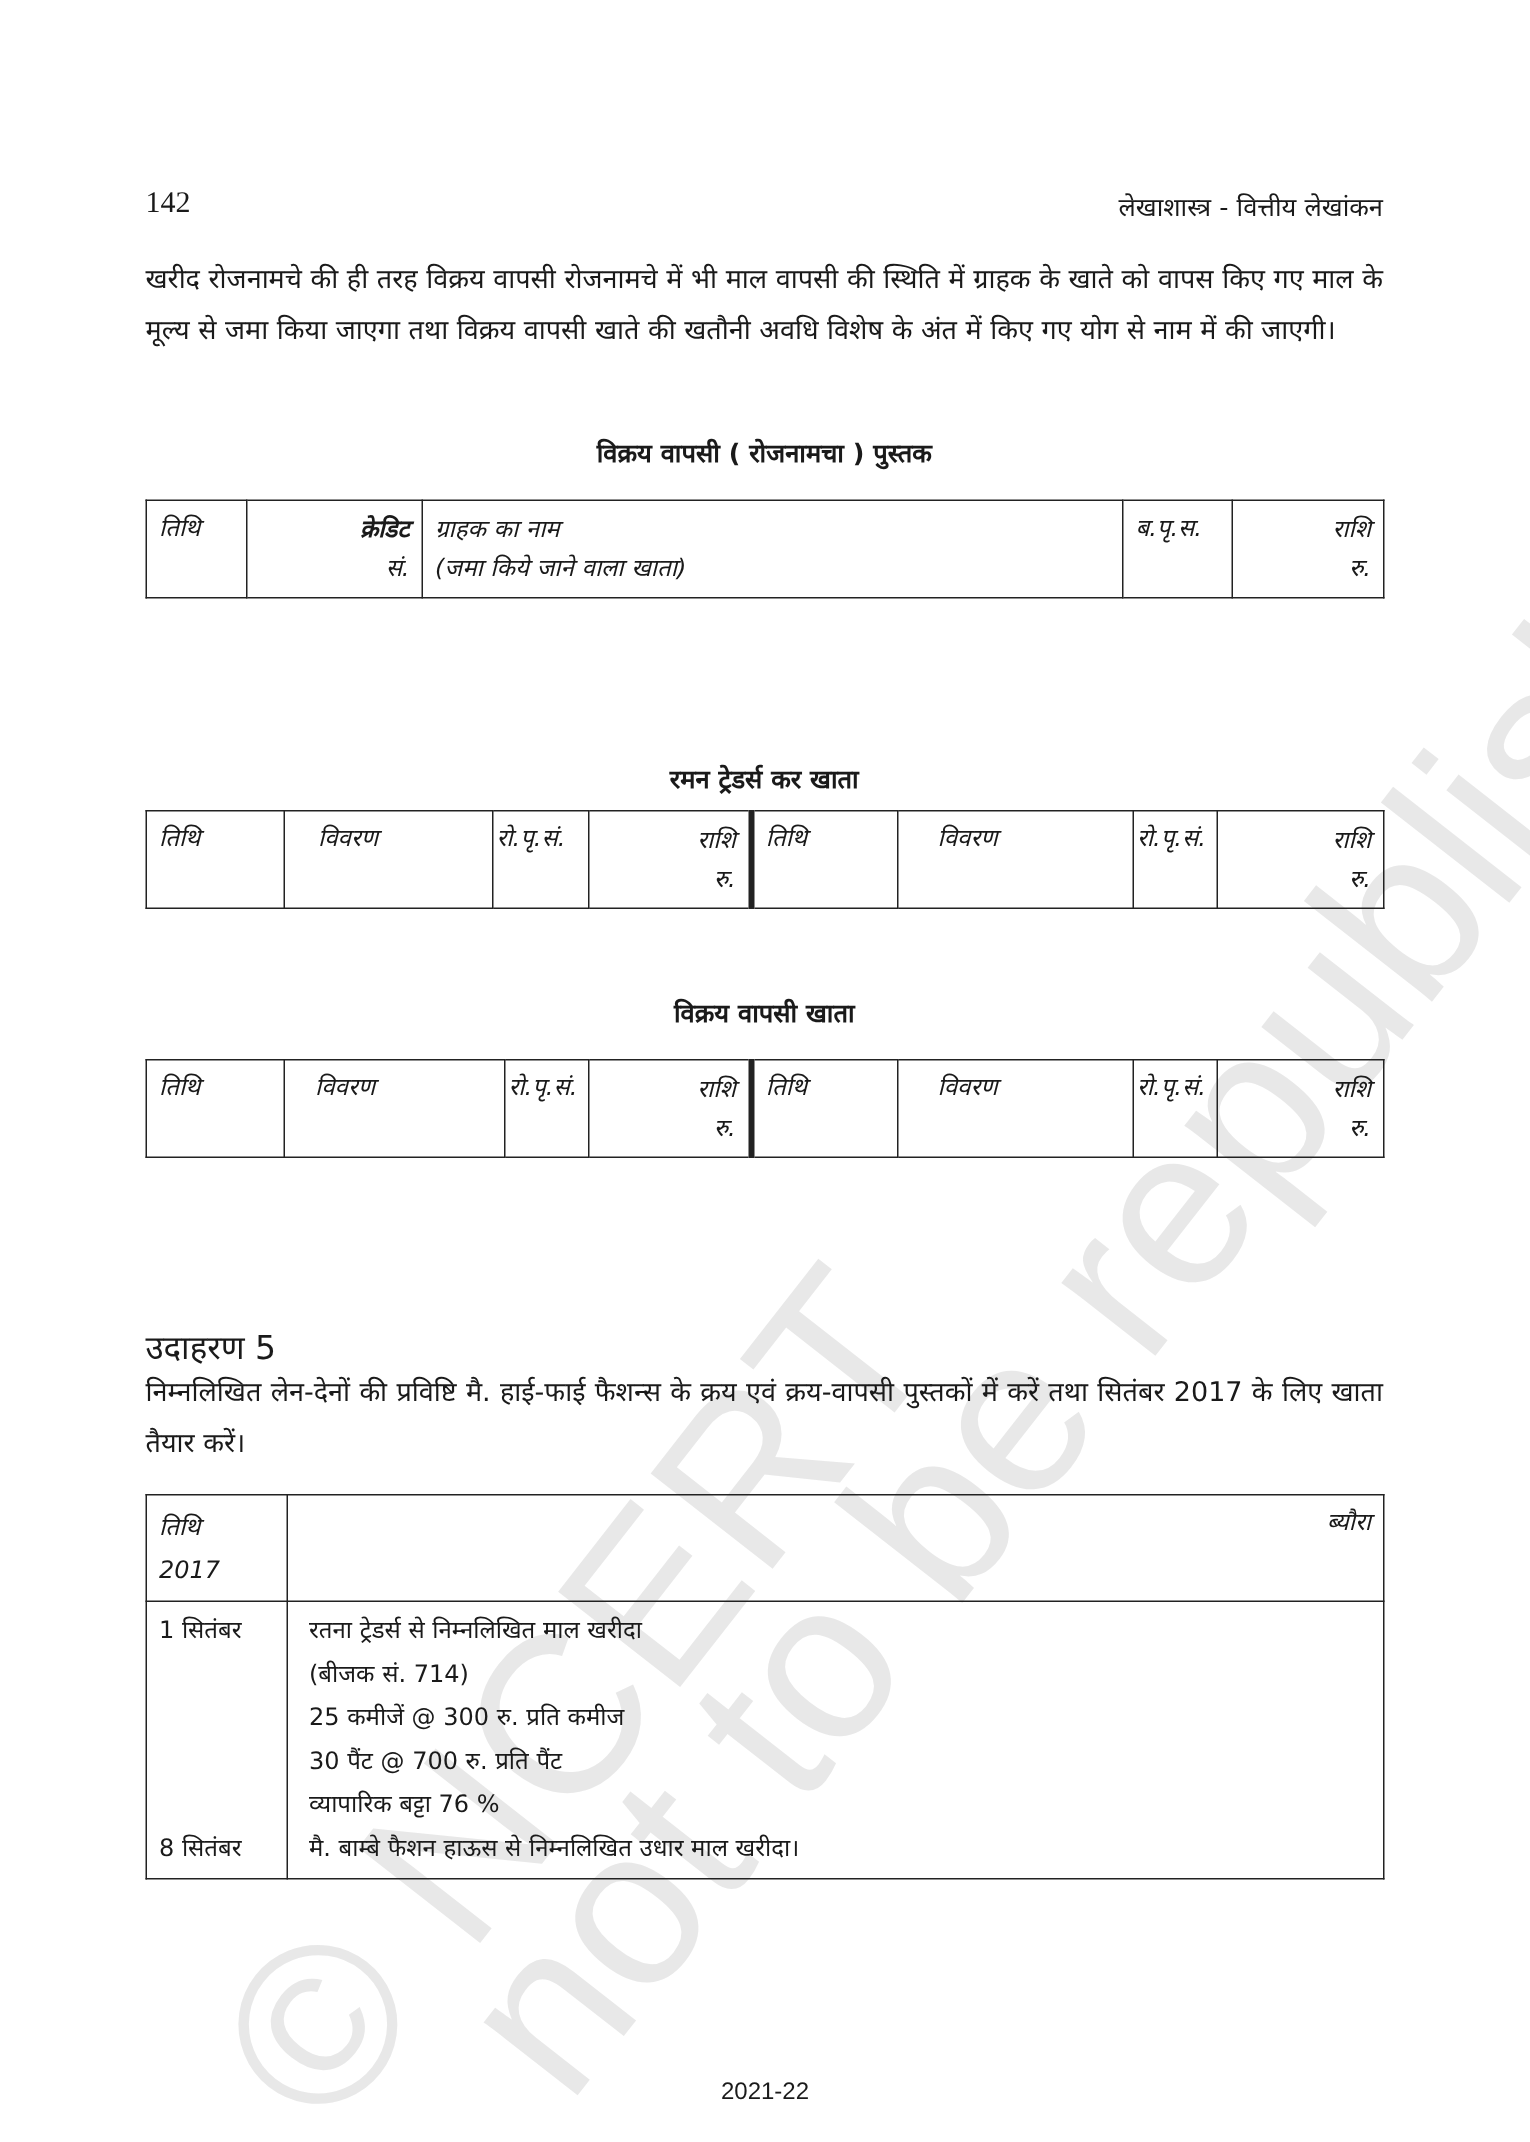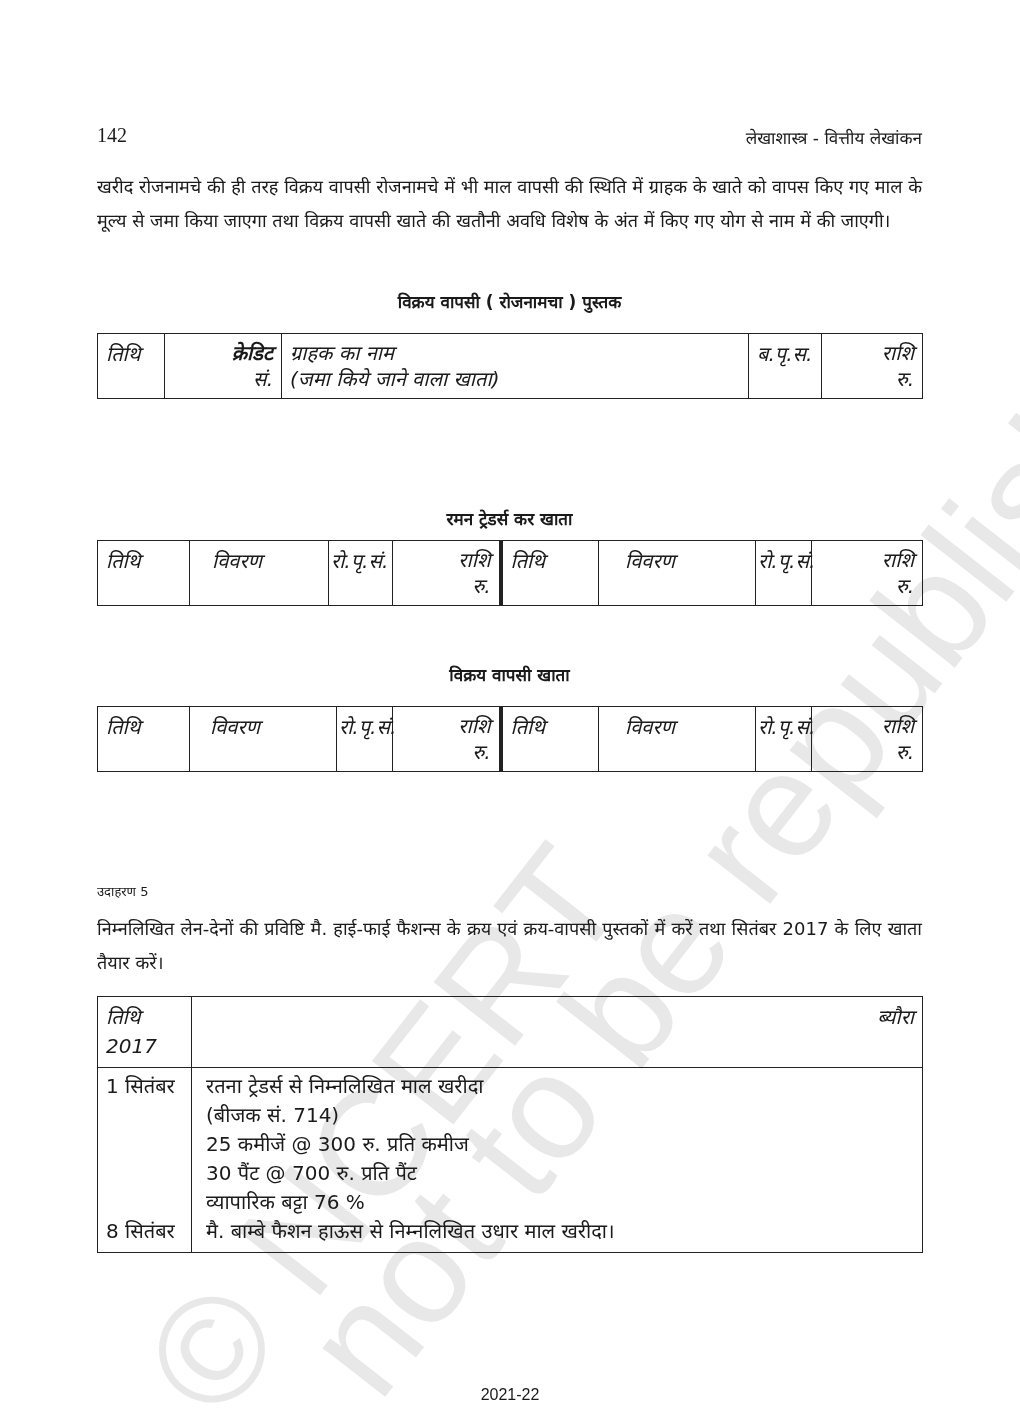--- a/index.html
+++ b/index.html
@@ -24,36 +24,36 @@
     font-size: 18px; line-height: 34px; text-align: justify;
   }
   .para-intro { top: 170px; }
   .section-title {
     position: absolute; left: 97px; width: 825px; text-align: center;
     font-family: "DejaVu Sans", sans-serif; font-weight: bold; font-size: 17px;
   }
   table {
     position: absolute; left: 97px; width: 825px;
     border-collapse: collapse; table-layout: fixed;
-    font-family: "DejaVu Sans", sans-serif; font-size: 20px;
+    font-family: "DejaVu Sans", sans-serif; font-size: 16px;
   }
   td, th {
     border: 1.8px solid #222;
     vertical-align: top;
     padding: 6px 8px;
     font-weight: normal;
   }
   th { font-style: italic; }
   .r { text-align: right; }
   .c { text-align: left; }
   .thick-left { border-left: 4px solid #222 !important; }
   .line { display: block; line-height: 29px; }
   .ex-label {
     position: absolute; left: 97px; top: 882px;
-    font-family: "DejaVu Sans", sans-serif; font-size: 13px;
+    font-family: "DejaVu Sans", sans-serif; font-size: 22px;
   }
   .para-ex { top: 912px; }
   .footer {
     position: absolute; left: 0; width: 1020px; top: 1386px; text-align: center;
     font-family: "Liberation Sans", sans-serif; font-size: 16px;
   }
   .watermark {
     position: absolute; pointer-events: none;
     font-family: "Liberation Sans", sans-serif;
     color: rgba(150,150,150,0.22);

